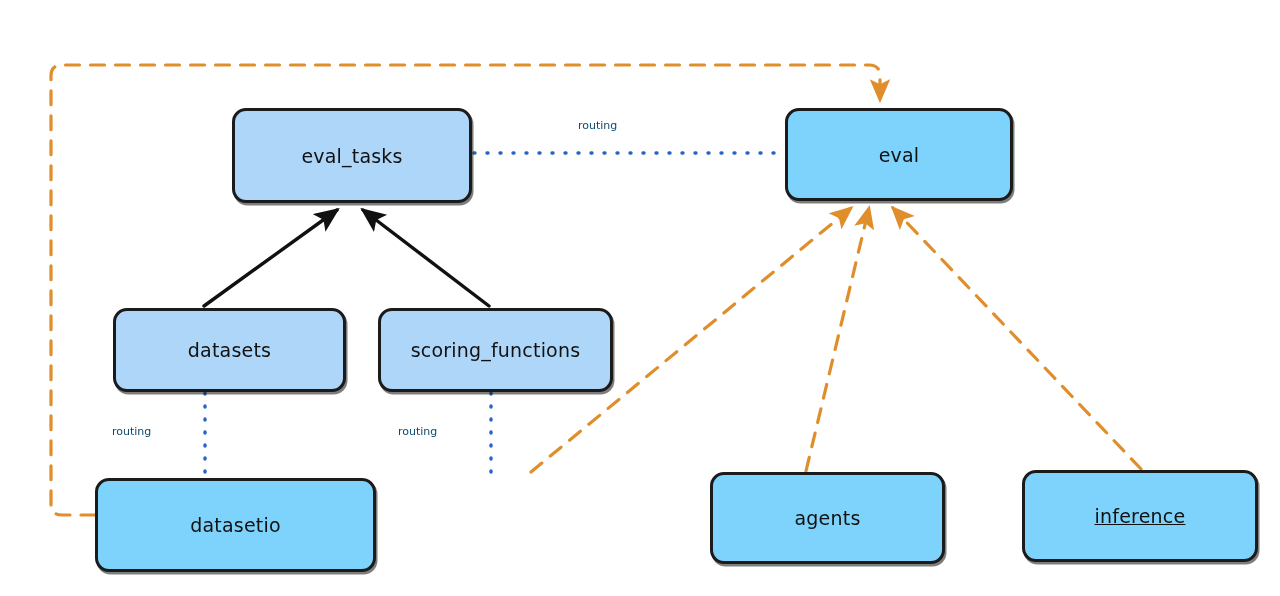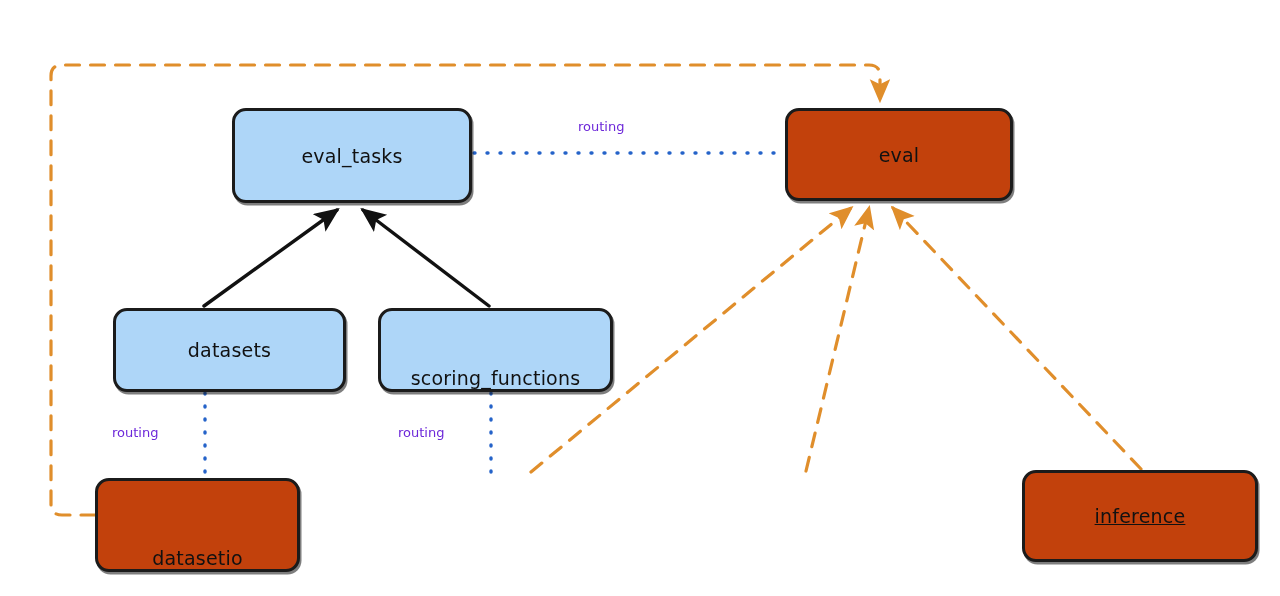--- a/index.html
+++ b/index.html
@@ -32,30 +32,30 @@
     display: flex;
     align-items: center;
     justify-content: center;
     font-family: "DejaVu Sans", sans-serif;
     font-size: 19px;
     color: #111111;
     letter-spacing: 0.2px;
     box-shadow: 1.5px 2.5px 0 rgba(20,20,20,0.55);
   }
   .node.blue  { background: #aed6f8; }
-  .node.green { background: #c2410c; }
+  .node.green { background: #7dd3fc; }
   .node-label {
     pointer-events: none;
     white-space: nowrap;
   }
   .edge-label {
     position: absolute;
     font-family: "DejaVu Sans", sans-serif;
-    font-size: 13px;
-    color: #6d28d9;
+    font-size: 11px;
+    color: #0c4a6e;
     white-space: nowrap;
   }
 </style>
 </head>
 <body>
 
 <div id="canvas">
 
   <svg id="edges" viewBox="0 0 1280 596" xmlns="http://www.w3.org/2000/svg">
     <defs>
@@ -109,29 +109,32 @@
   </div>
 
   <div class="node green" style="left:785px; top:108px; width:228px; height:93px;">
     <span class="node-label">eval</span>
   </div>
 
   <div class="node blue" style="left:113px; top:308px; width:233px; height:84px;">
     <span class="node-label">datasets</span>
   </div>
 
-  <div class="node blue" style="left:378px; top:308px; width:235px; height:84px;align-items:flex-end;">
+  <div class="node blue" style="left:378px; top:308px; width:235px; height:84px;">
     <span class="node-label">scoring_functions</span>
   </div>
 
-  <div class="node green" style="left:95px; top:478px; width:205px; height:94px;align-items:flex-end;">
+  <div class="node green" style="left:95px; top:478px; width:281px; height:94px;">
     <span class="node-label">datasetio</span>
   </div>
 
 
+  <div class="node green" style="left:710px; top:472px; width:235px; height:92px;">
+    <span class="node-label">agents</span>
+  </div>
 
   <div class="node green" style="left:1022px; top:470px; width:236px; height:92px;text-decoration:underline;">
     <span class="node-label">inference</span>
   </div>
 
   <div class="edge-label" style="left:578px; top:119px;">routing</div>
 
   <div class="edge-label" style="left:112px; top:425px;">routing</div>
 
   <div class="edge-label" style="left:398px; top:425px;">routing</div>

